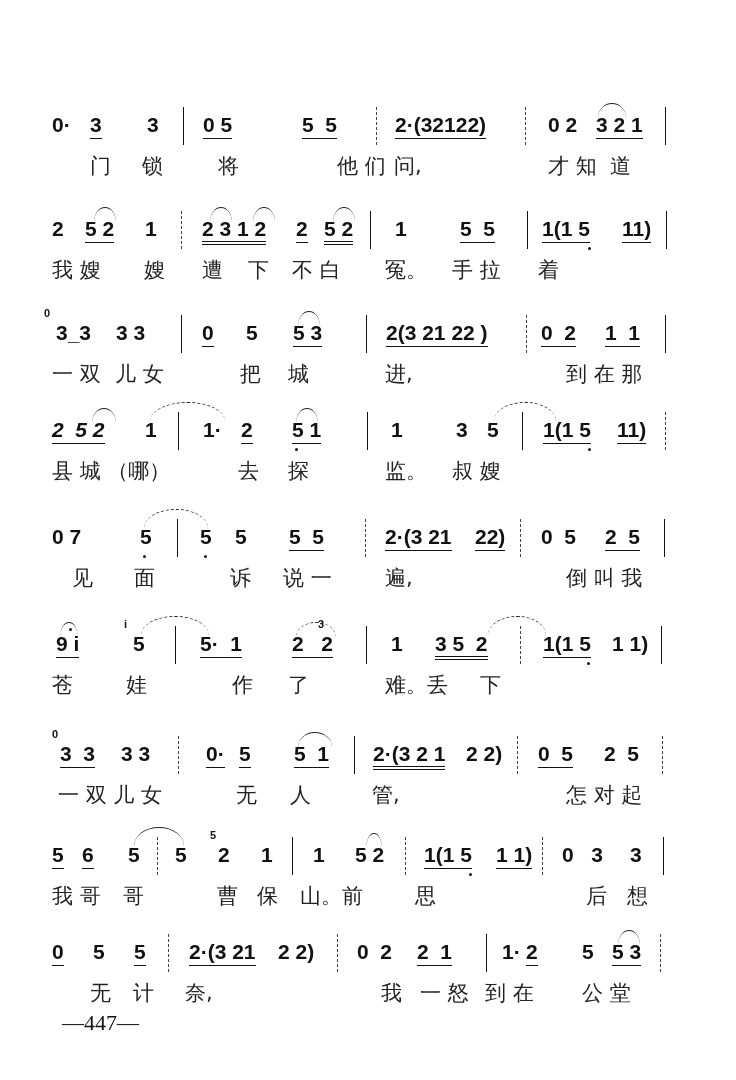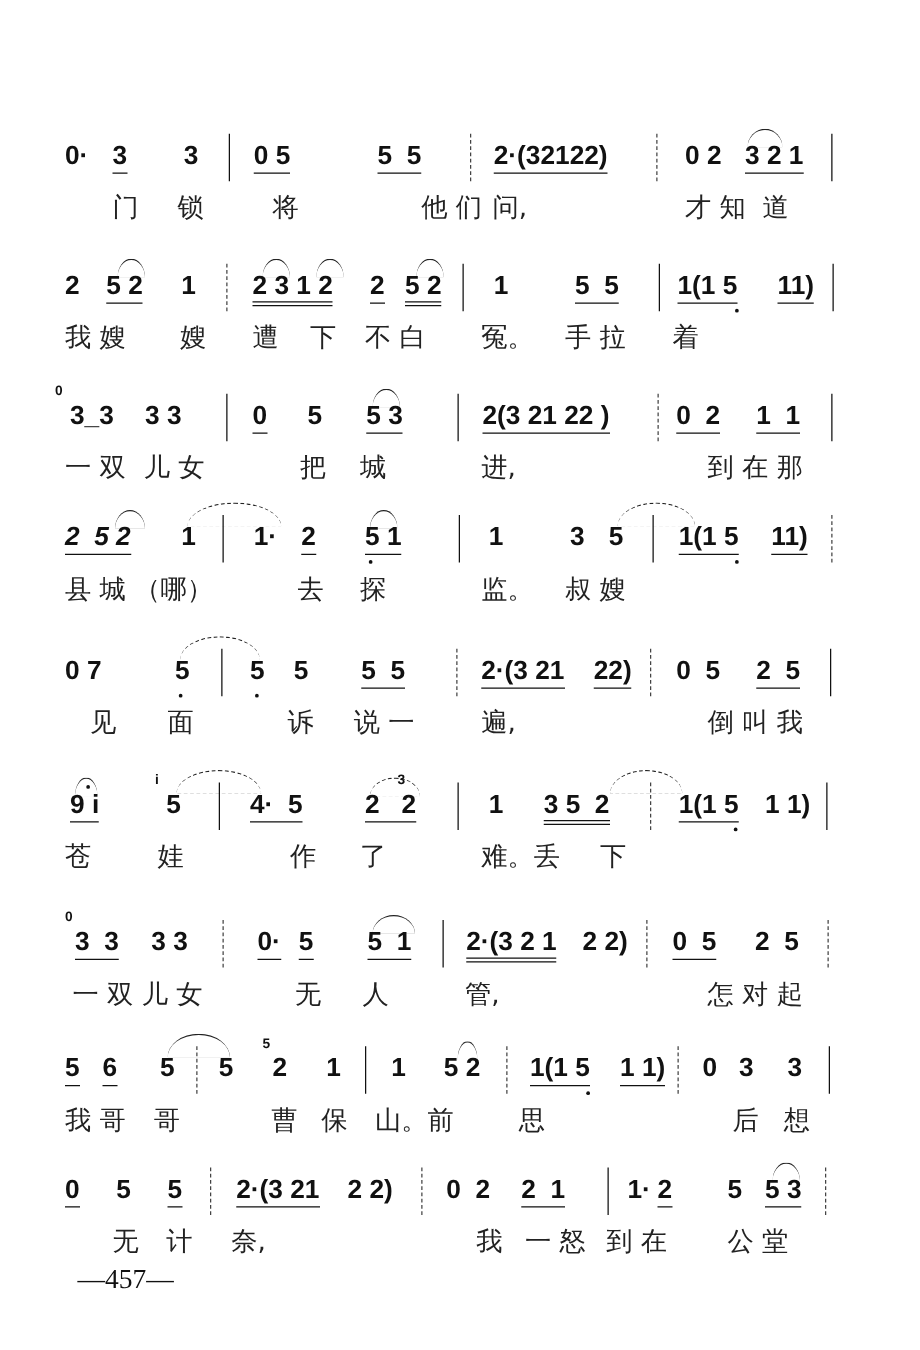--- a/index.html
+++ b/index.html
@@ -168,21 +168,21 @@
       <span class="lyric" style="left: 72px;">见</span>
       <span class="lyric" style="left: 134px;">面</span>
       <span class="lyric" style="left: 230px;">诉</span>
       <span class="lyric" style="left: 283px;">说 一</span>
       <span class="lyric" style="left: 385px;">遍,</span>
       <span class="lyric" style="left: 566px;">倒 叫 我</span>
     </div>
     <div class="system" style="top: 632px;">
       <span class="note ul1" style="left: 56px;">9 i</span>
       <span class="note" style="left: 133px;">5</span>
-      <span class="note ul1" style="left: 200px;">4·  5</span>
+      <span class="note ul1" style="left: 200px;">5·  1</span>
       <span class="note ul1" style="left: 292px;">2   2</span>
       <span class="note" style="left: 391px;">1</span>
       <span class="note ul2" style="left: 435px;">3 5  2</span>
       <span class="note ul1" style="left: 543px;">1(1 5</span>
       <span class="note" style="left: 612px;">1 1)</span>
       <div class="bar" style="left: 175px;"></div>
       <div class="bar" style="left: 366px;"></div>
       <div class="bar dashed" style="left: 520px;"></div>
       <div class="bar" style="left: 661px;"></div>
       <div class="arc" style="left: 60px; width: 18px;"></div>
@@ -272,13 +272,13 @@
       <div class="arc" style="left: 618px; width: 22px;"></div>
       <span class="lyric" style="left: 90px;">无</span>
       <span class="lyric" style="left: 133px;">计</span>
       <span class="lyric" style="left: 185px;">奈,</span>
       <span class="lyric" style="left: 381px;">我</span>
       <span class="lyric" style="left: 420px;">一 怒</span>
       <span class="lyric" style="left: 485px;">到 在</span>
       <span class="lyric" style="left: 582px;">公 堂</span>
     </div>
   </div>
-<div class="pagenum">—457—</div>
+<div class="pagenum">—447—</div>
 
 </body></html>

